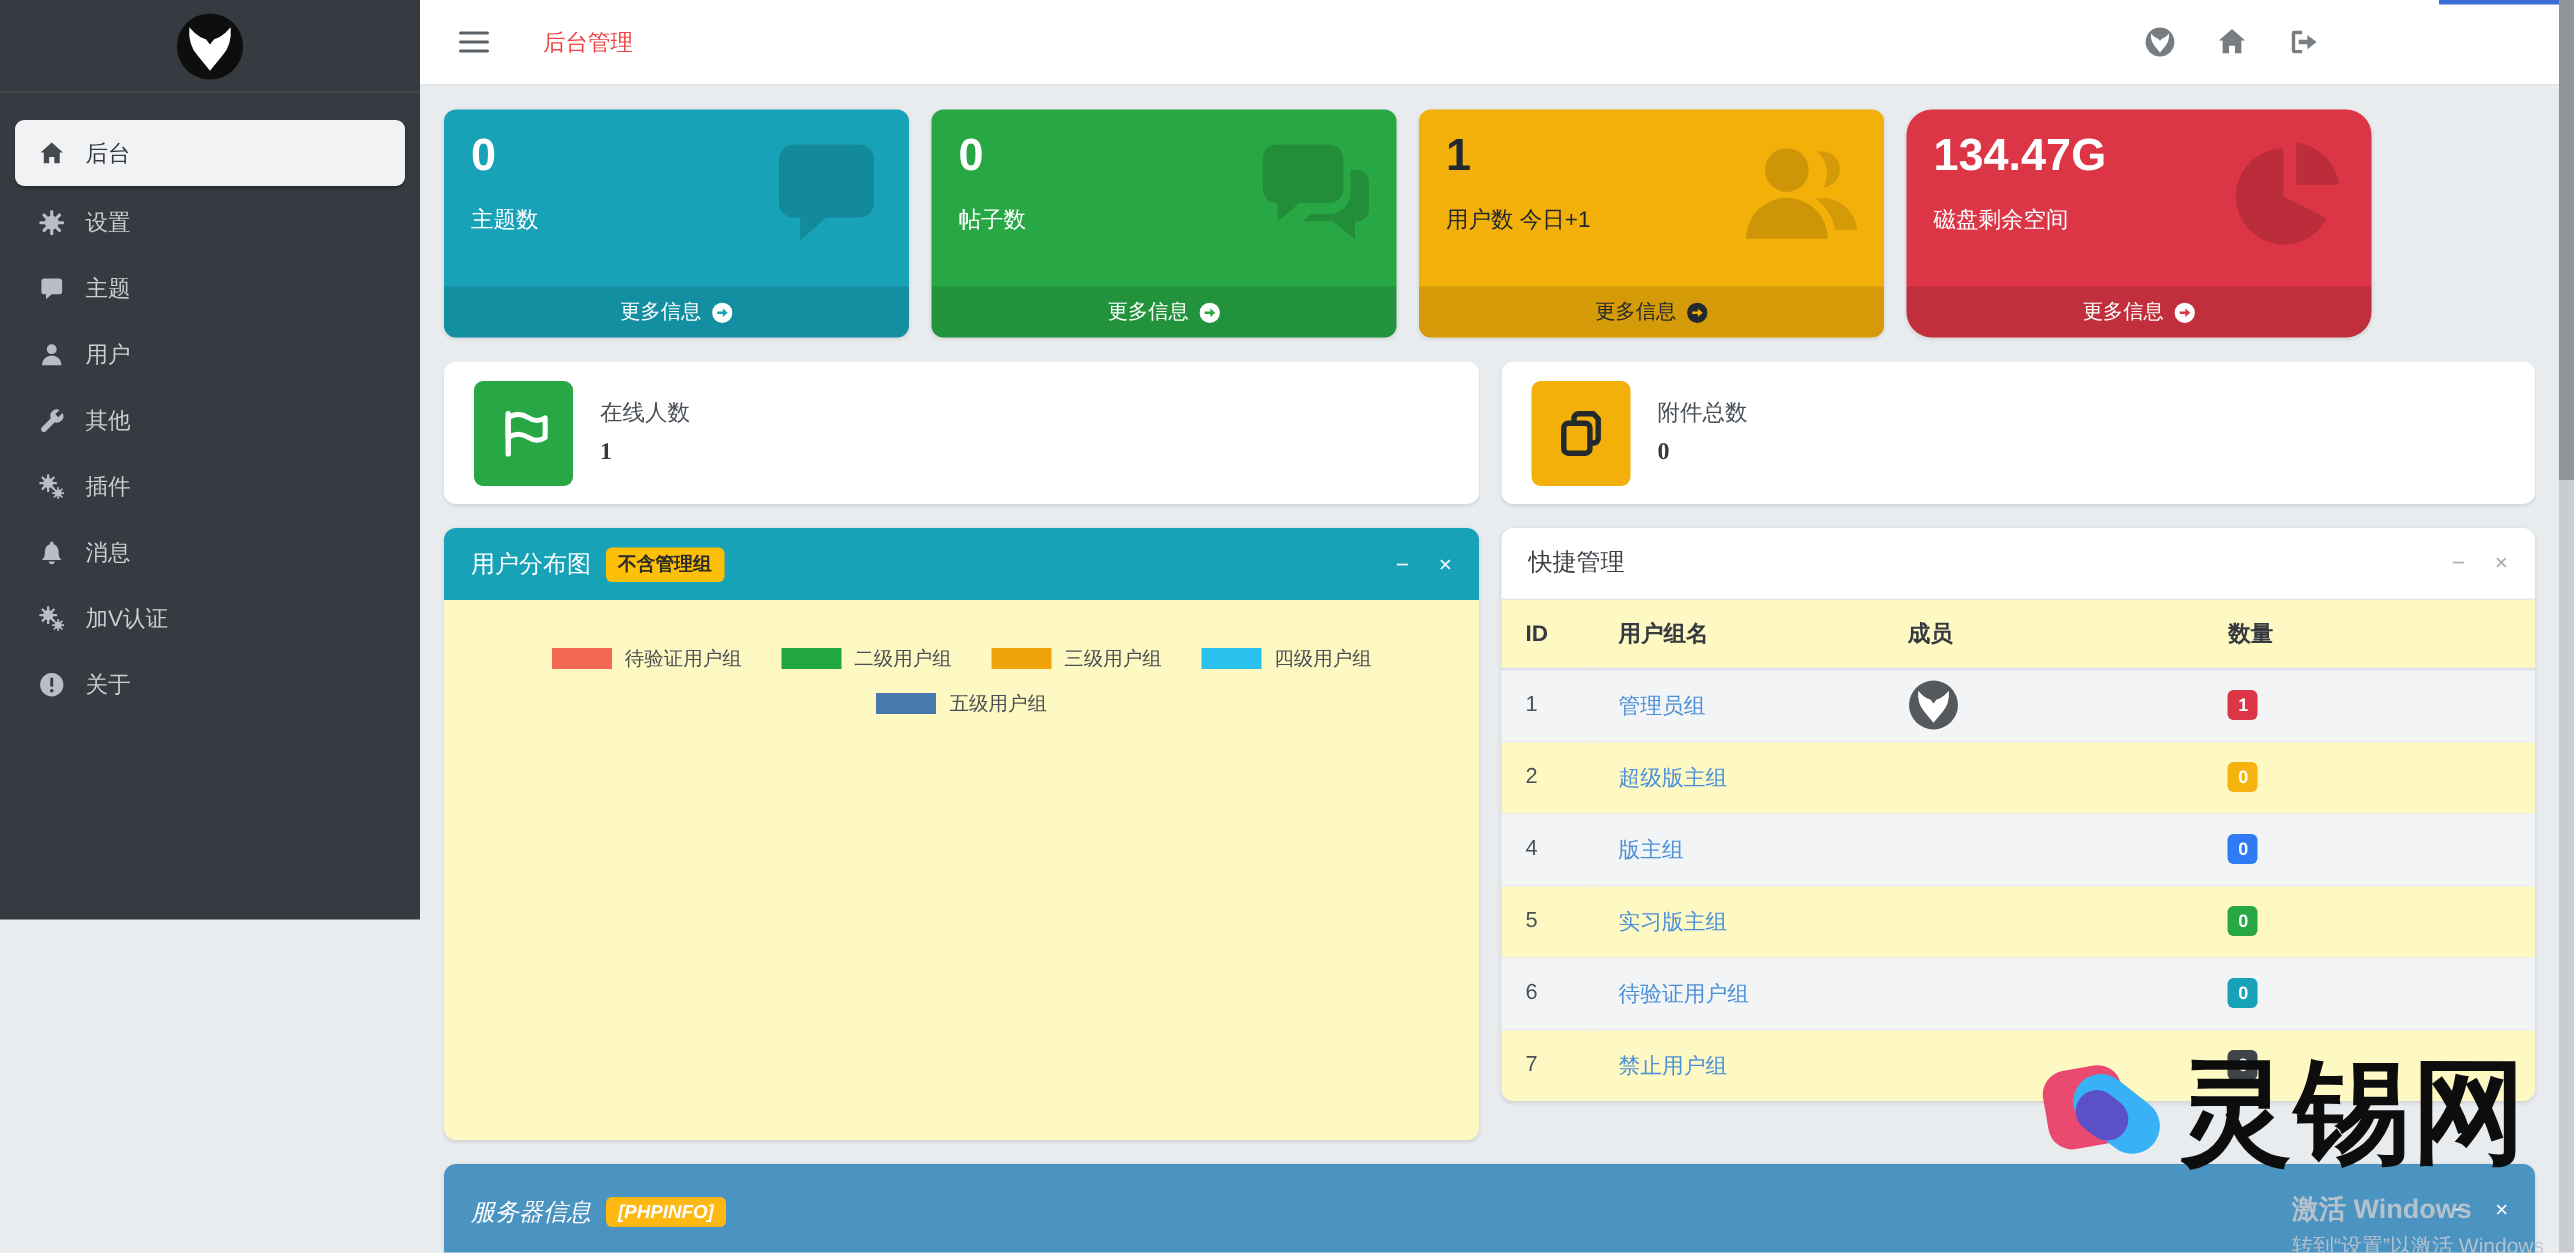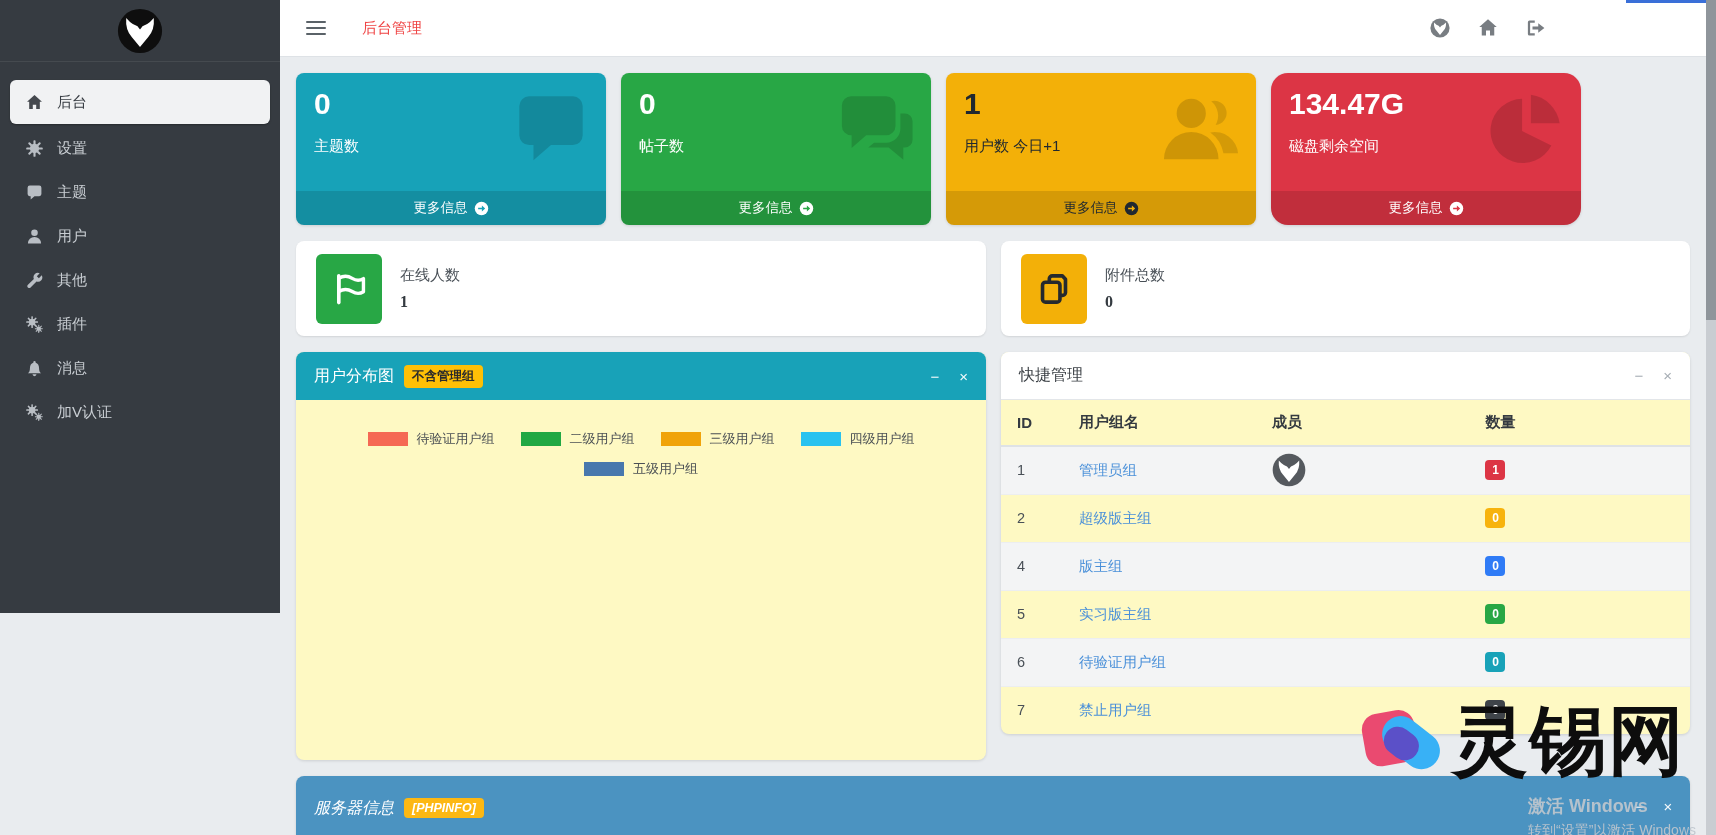--- a/index.html
+++ b/index.html
@@ -246,20 +246,26 @@
       <svg>
           <use href="#i-bell"></use>
         </svg>
       <span>消息</span>
     </div>
     <div class="menu-item">
       <svg>
           <use href="#i-cogs"></use>
         </svg>
       <span>加V认证</span>
+    </div>
+    <div class="menu-item">
+      <svg>
+          <use href="#i-excl"></use>
+        </svg>
+      <span>关于</span>
     </div>
   </nav>
 </aside>
 
 <header class="navbar">
   <div class="hamburger">
       <i></i>
       <i></i>
       <i></i>
     </div>

